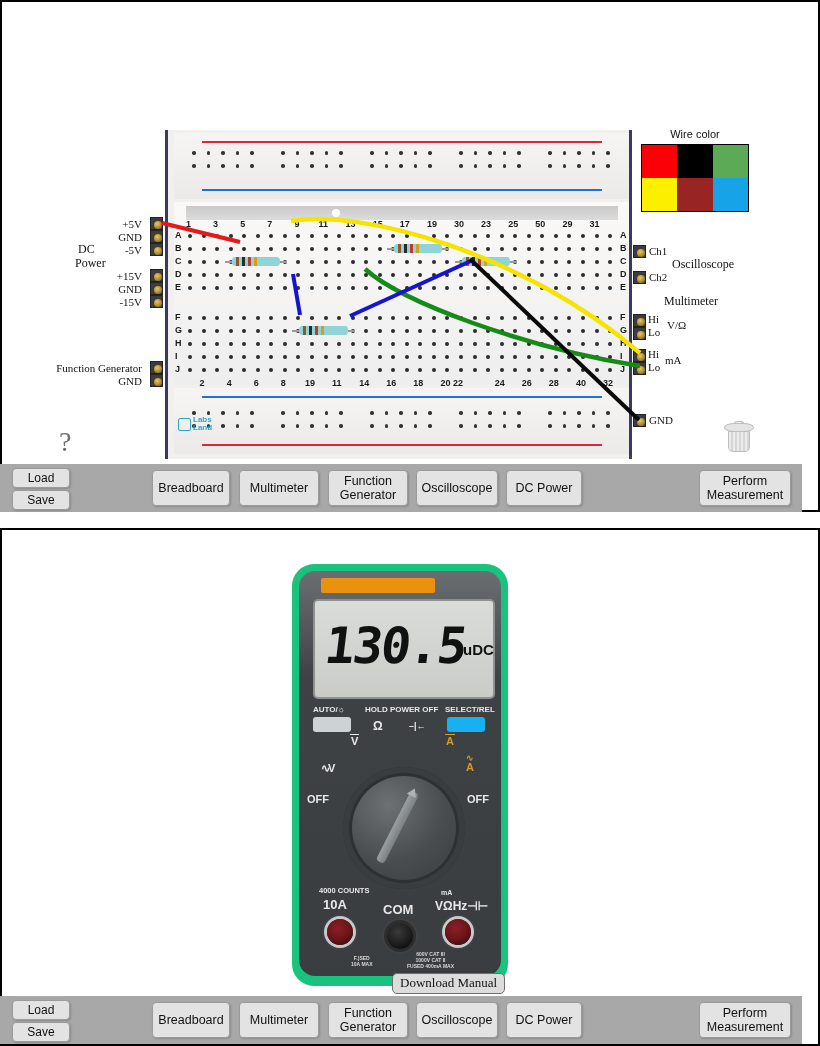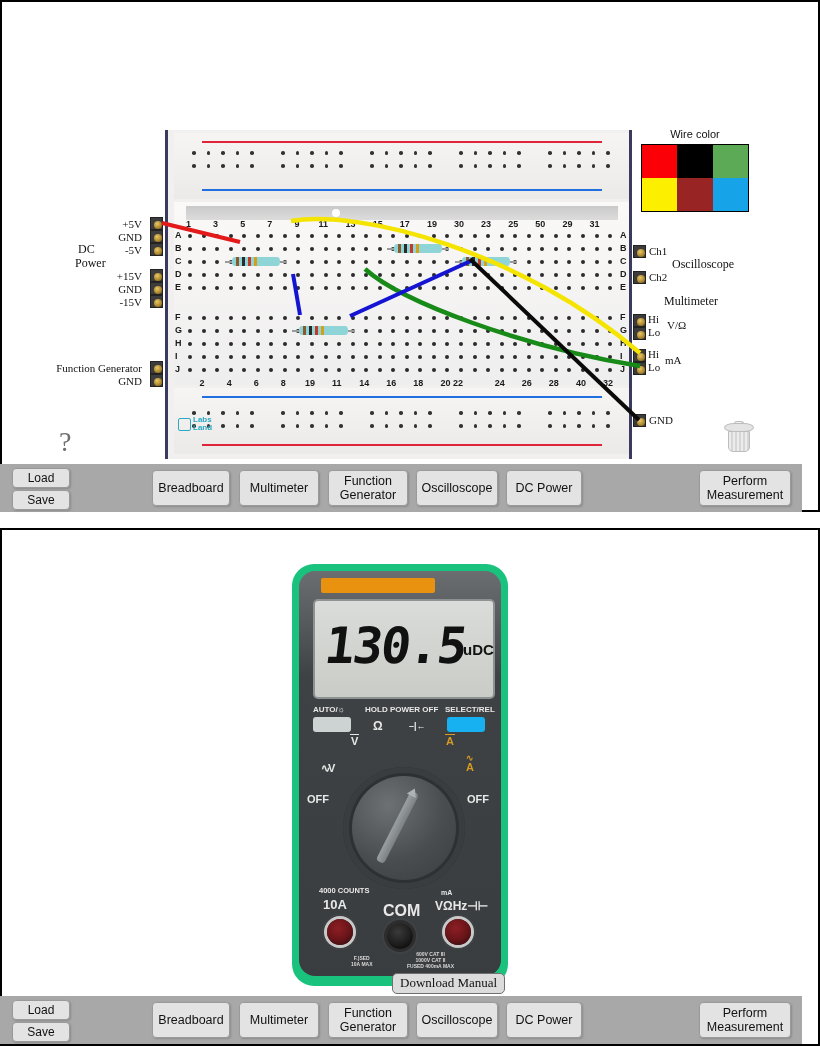--- a/index.html
+++ b/index.html
@@ -851,21 +851,21 @@
 
       <div class="dial-ring">
         <div class="dial-knob">
           <div class="dial-pointer"></div>
           <div class="dial-tip"></div>
         </div>
       </div>
 
       <div class="dmm-lbl" style="left:20px; top:315px; font-size:7.5px;">4000 COUNTS</div>
       <div class="dmm-lbl" style="left:24px; top:326px; font-size:13px;">10A</div>
-      <div class="dmm-lbl" style="left:84px; top:331px; font-size:16px;">COM</div>
+      <div class="dmm-lbl" style="left:84px; top:331px; font-size:13px;">COM</div>
       <div class="dmm-lbl" style="left:142px; top:318px; font-size:7px;">mA</div>
       <div class="dmm-lbl" style="left:136px; top:328px; font-size:12px;"><span>VΩHz</span>⊣⊢</div>
 
       <div class="dmm-jack red" style="left:28px; top:348px;"></div>
       <div class="dmm-jack blk" style="left:88px; top:352px;"></div>
       <div class="dmm-jack red" style="left:146px; top:348px;"></div>
 
       <div class="dmm-tiny" style="left:52px; top:384px;">F.)SED
 10A MAX</div>
       <div class="dmm-tiny" style="left:108px; top:380px;">600V CAT III

